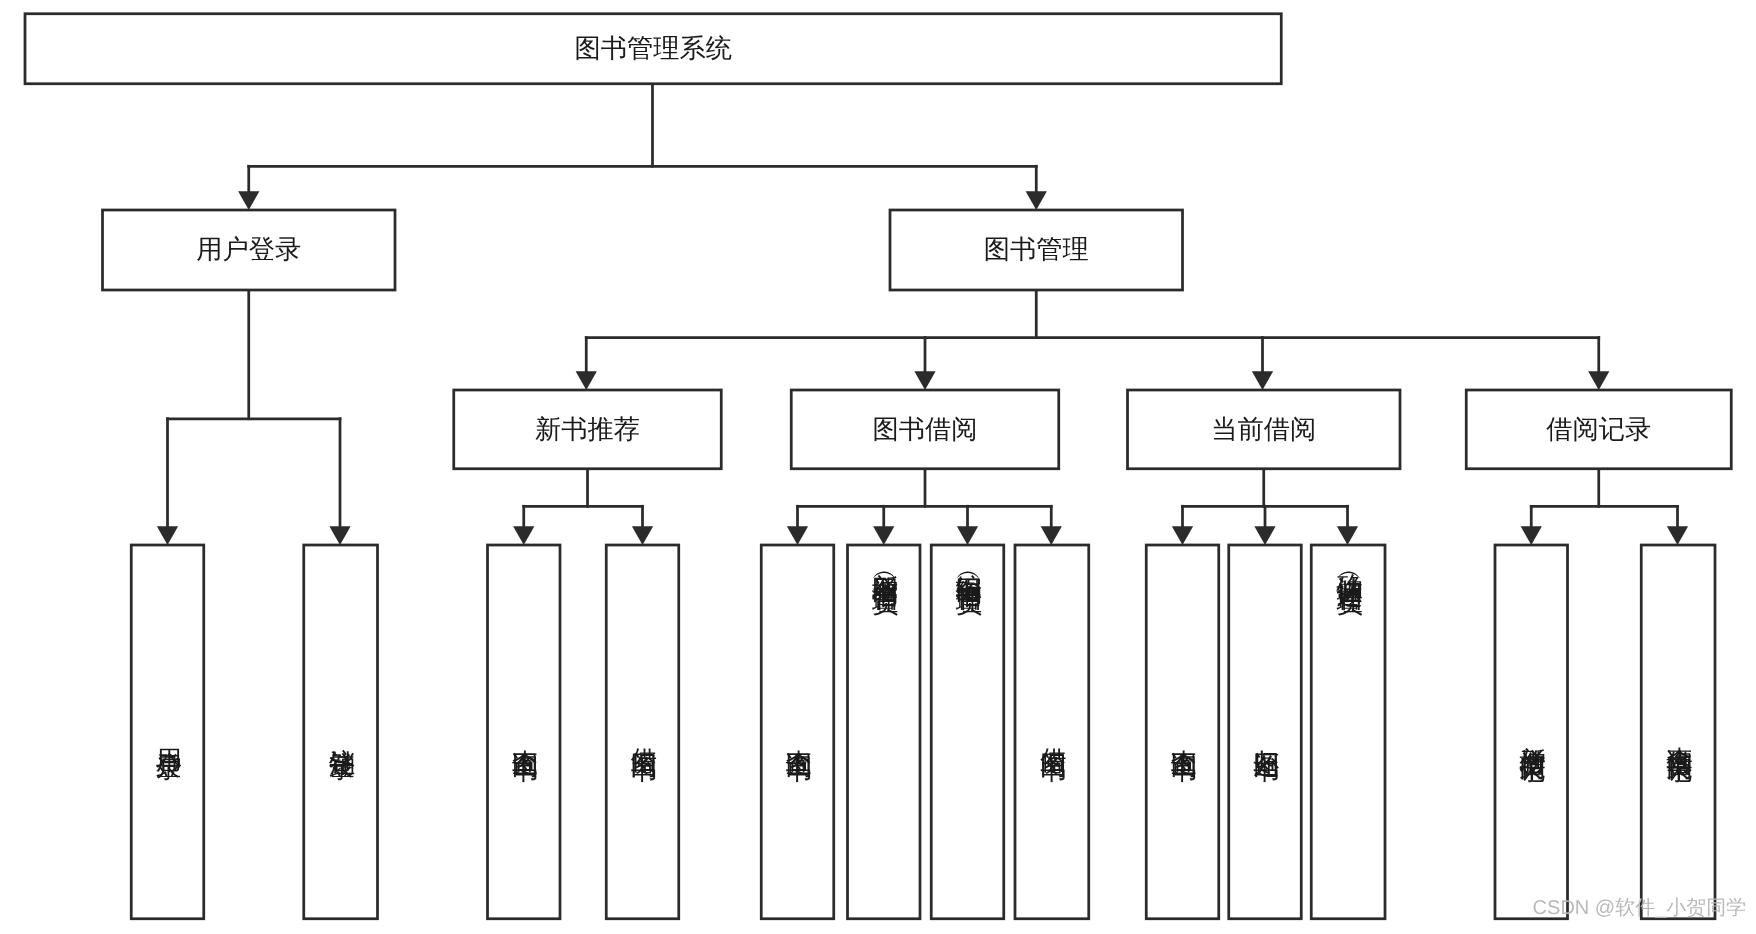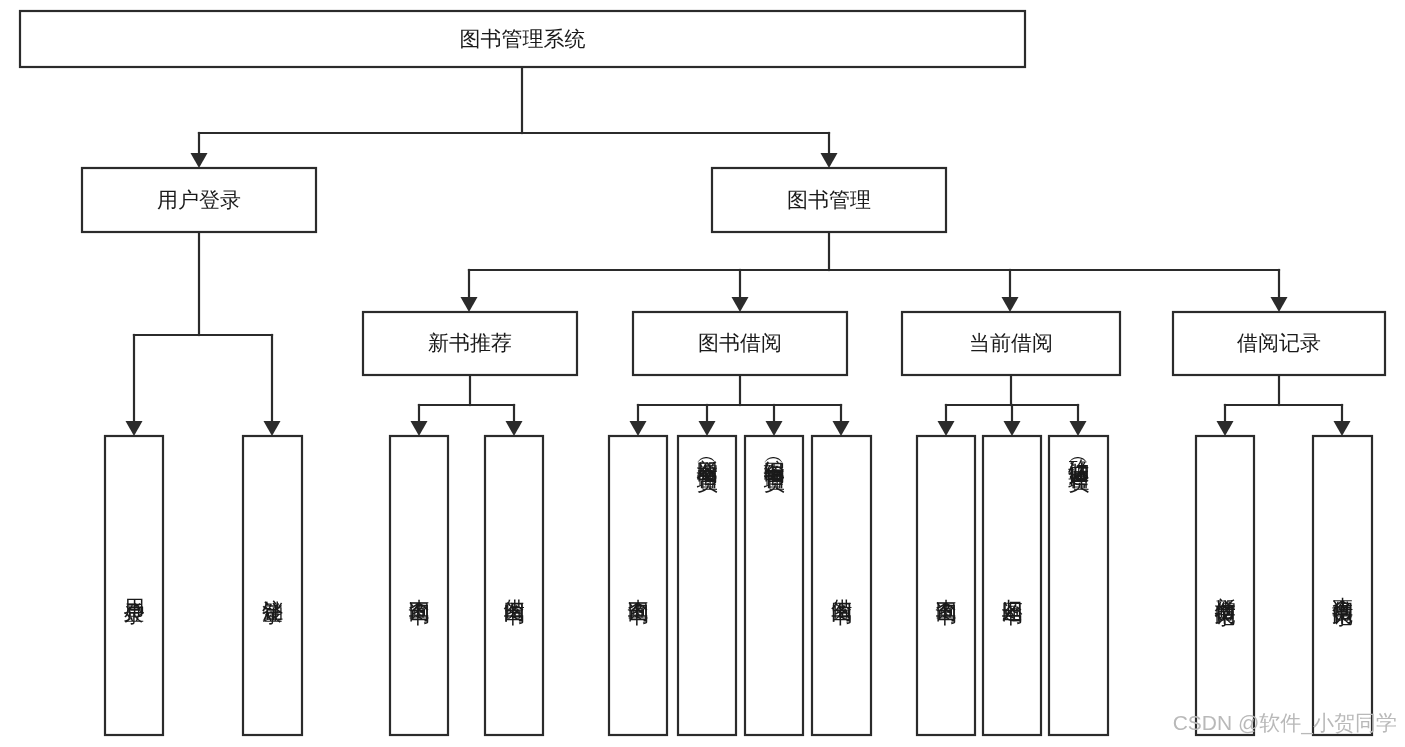--- a/index.html
+++ b/index.html
@@ -65,21 +65,21 @@
     display: flex;
     justify-content: center;
   }
   .vlabel-wrap.align-middle { align-items: center; }
   .vlabel-wrap.align-top { align-items: flex-start; }
   #watermark {
     position: absolute;
     right: 8px;
     bottom: 6px;
     font-family: "Liberation Sans", sans-serif;
-    font-size: 21px;
+    font-size: 16px;
     color: #b9b9b9;
     white-space: nowrap;
     user-select: none;
   }
 </style>
 </head>
 <body>
 
 <div id="diagram-root">
 

